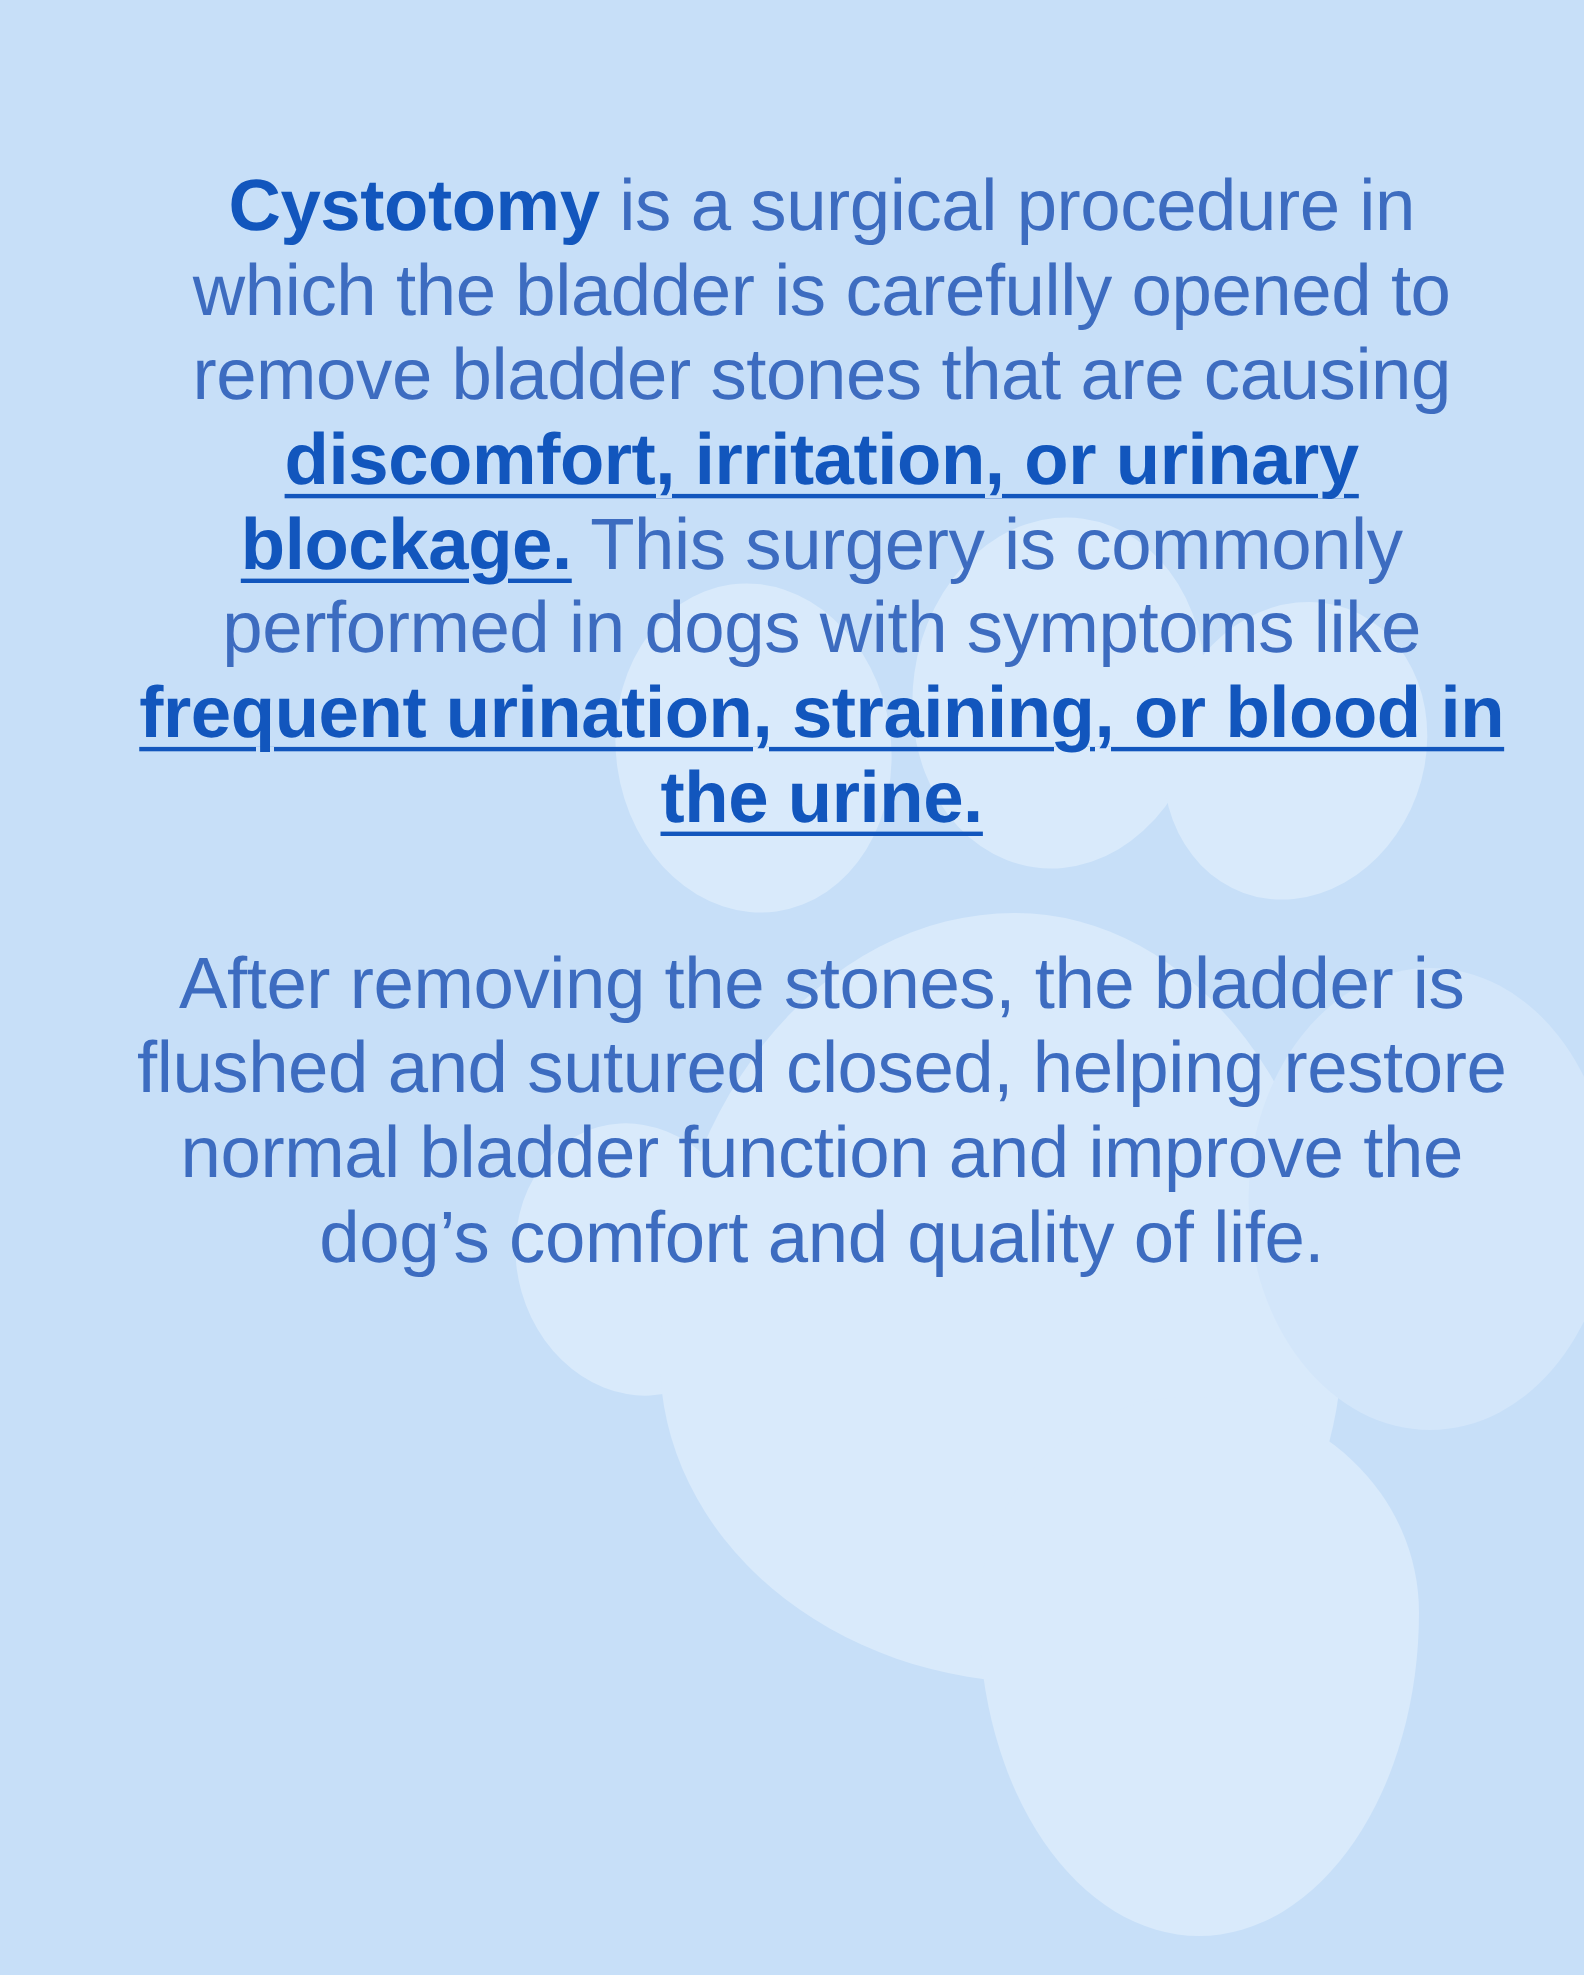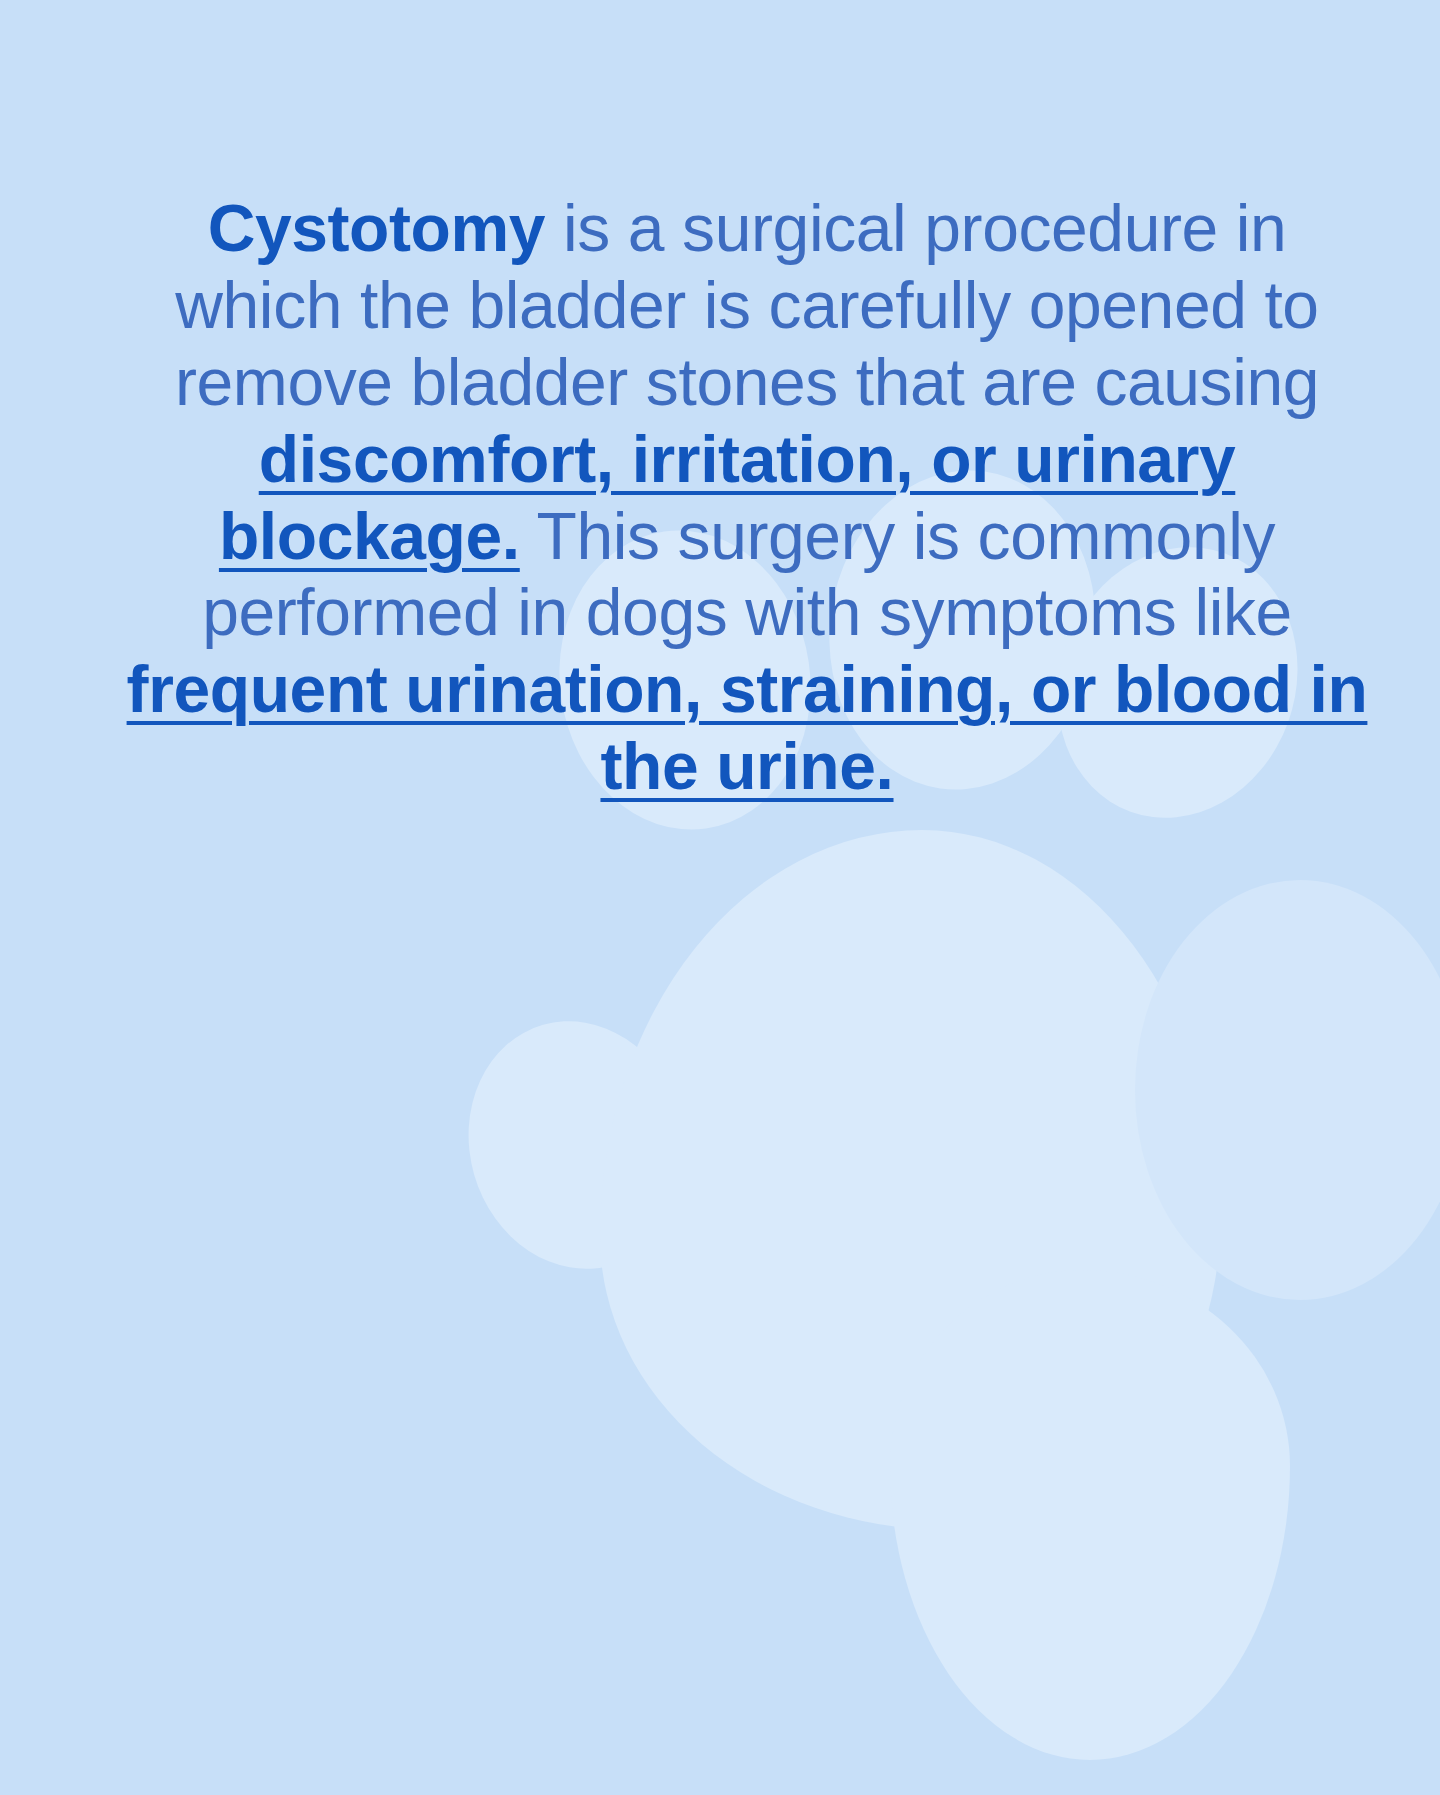--- a/index.html
+++ b/index.html
@@ -75,21 +75,20 @@
 
   
   .text-block {
     position: absolute;
     left: 0;
     top: 0;
     width: 1440px;
     padding: 148px 68px 0 122px;
     box-sizing: border-box;
     text-align: center;
-    margin-top: 42px;
   }
   .para {
     color: #3d6cc0;
     font-size: 66px;
     line-height: 1.165;
     letter-spacing: -0.4px;
     font-weight: 400;
     margin: 0;
   }
   .para + .para {
@@ -119,15 +118,16 @@
     <div class="paw-shape toe-4"></div>
     <div class="paw-shape pad-main"></div>
     <div class="paw-shape pad-lower"></div>
     <div class="paw-shape blob-right"></div>
   </div>
 
   <div class="text-block">
 
     <p class="para"><span class="hl">Cystotomy</span><span> is a surgical procedure in which the bladder is carefully opened to remove bladder stones that are causing </span><span class="hl-u">discomfort, irritation, or urinary blockage.</span><span> This surgery is commonly performed in dogs with symptoms like </span><span class="hl-u">frequent urination, straining, or blood in the urine.</span></p>
 
+    <p class="para">After removing the stones, the bladder is flushed and sutured closed, helping restore normal bladder function and improve the dog’s comfort and quality of life.</p>
 
   </div>
 </div>
 
 </body></html>

